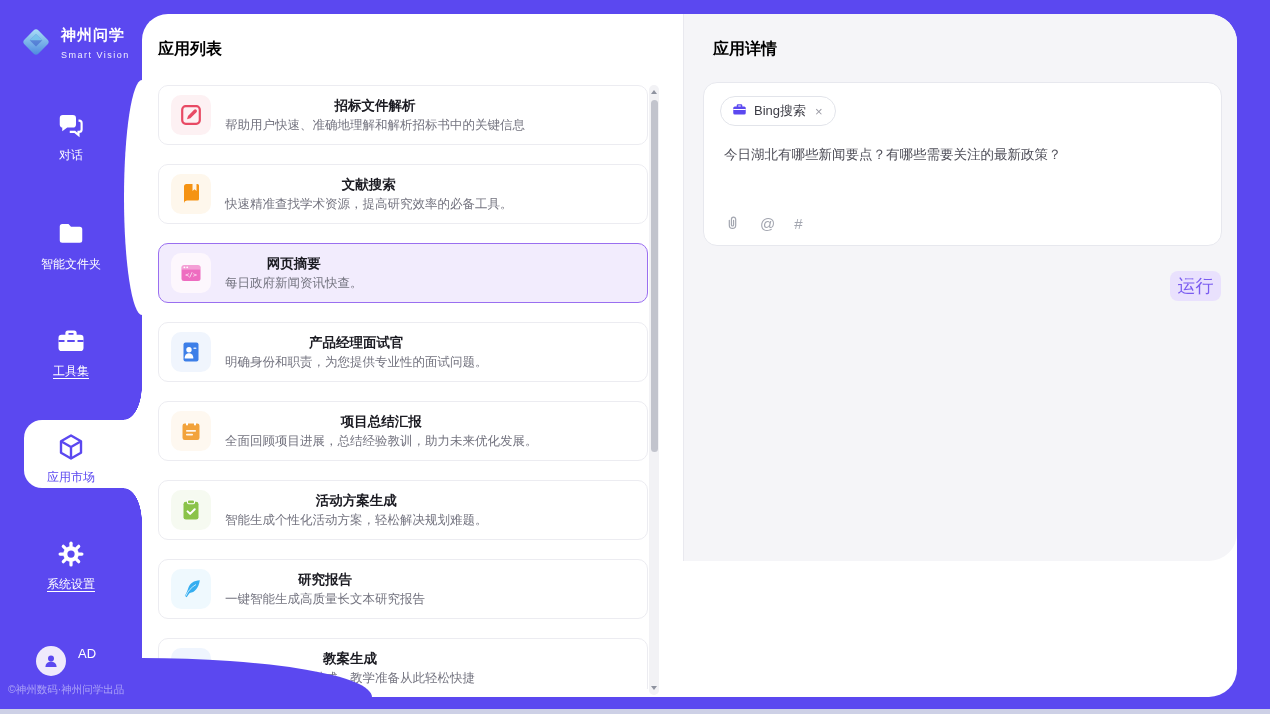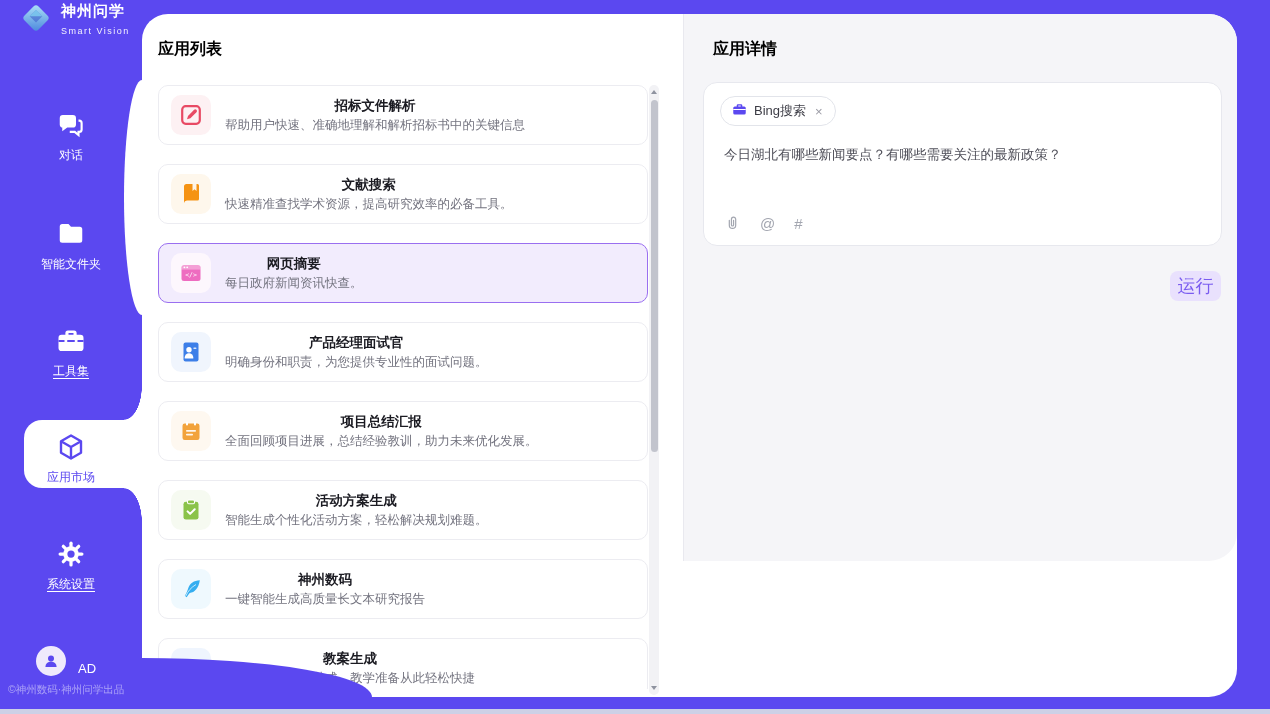--- a/index.html
+++ b/index.html
@@ -9,21 +9,21 @@
     --detail-gray:#f5f5f8;
   }
   *{margin:0;padding:0;box-sizing:border-box;}
   html,body{width:1270px;height:714px;overflow:hidden;}
   body{font-family:"Liberation Sans","DejaVu Sans",sans-serif;background:var(--purple);}
   .app{position:relative;width:1270px;height:714px;background:var(--purple);overflow:hidden;}
   .bottom-strip{position:absolute;left:0;bottom:0;width:100%;height:5px;background:#cdd0e6;}
 
   
   .sidebar{position:absolute;left:0;top:0;width:142px;height:709px;color:#fff;}
-  .logo{position:absolute;left:18px;top:0;display:flex;align-items:center;gap:7px;}
+  .logo{position:absolute;left:18px;top:24px;display:flex;align-items:center;gap:7px;}
   .logo-title{font-size:15px;font-weight:bold;letter-spacing:1px;line-height:17px;}
   .logo-sub{font-size:9px;letter-spacing:1.5px;opacity:.92;}
   .edge-wave{position:absolute;right:0;top:80px;width:18px;height:235px;background:var(--panel-white);
     border-radius:18px 0 0 18px / 118px 0 0 118px;}
   .nav-item{position:absolute;left:0;width:142px;text-align:center;cursor:pointer;}
   .nav-item .nav-icon{display:inline-block;}
   .nav-label{display:block;font-size:12px;margin-top:3px;color:#fff;}
   .nav-label.underlined{text-decoration:underline;text-underline-offset:3px;}
   .nav-item.pos-0{top:110px;}
   .nav-item.pos-1{top:219px;}
@@ -31,21 +31,21 @@
   .nav-item.pos-3{top:432px;}
   .nav-item.pos-4{top:539px;}
   
   .tab-blob{position:absolute;left:24px;right:0;top:420px;height:68px;background:var(--panel-white);
     border-radius:18px 0 0 18px;}
   .tab-blob::before{content:'';position:absolute;right:0;top:-34px;width:18px;height:34px;
     background:radial-gradient(ellipse 18px 34px at 0 0,var(--purple) 98%,var(--panel-white) 100%);}
   .tab-blob::after{content:'';position:absolute;right:0;bottom:-34px;width:18px;height:34px;
     background:radial-gradient(ellipse 18px 34px at 0 100%,var(--purple) 98%,var(--panel-white) 100%);}
   .nav-item.selected .nav-label{color:var(--purple);text-decoration:none;}
-  .user-row{position:absolute;left:36px;top:646px;display:flex;align-items:flex-end;gap:12px;cursor:pointer;}
+  .user-row{position:absolute;left:36px;top:646px;display:flex;align-items:flex-start;gap:12px;cursor:pointer;}
   .avatar{width:30px;height:30px;border-radius:50%;background:#efeafc;display:flex;align-items:center;justify-content:center;}
   .user-label{font-size:13px;color:#fff;}
   .side-footer{position:absolute;left:8px;top:683px;font-size:10.5px;color:rgba(255,255,255,.48);white-space:nowrap;}
   .bottom-swoosh{position:absolute;left:142px;top:658px;width:230px;height:39px;background:var(--purple);
     border-top-right-radius:100% 100%;z-index:5;}
 
   
   .main-panel{position:absolute;left:142px;top:14px;width:1095px;height:683px;background:var(--panel-white);
     border-radius:26px 28px 28px 20px;overflow:hidden;z-index:2;}
   .panel-title{font-size:16px;font-weight:bold;color:#000000;}
@@ -243,21 +243,21 @@
             </div>
           </div>
           <div class="app-card">
             <div class="card-icon-box" style="background: rgba(53, 174, 240, 0.08);">
               <svg width="24" height="24" viewBox="0 0 24 24">
      <path fill="#35aef0" d="M20.8 3.2c-6 .3-9.8 3-11.4 7.6-.9 2.6-1.7 5-3.6 8.3l1.9 1.1c1-1.7 1.8-3.1 3-4.3 5-.4 9-5 10.1-12.7z"></path>
      <path d="M6.5 19.5c2.5-5.5 5.5-9 10.5-12" stroke="#fff" stroke-width="1" fill="none" opacity=".7"></path>
               </svg>
             </div>
             <div class="card-texts">
-              <div class="card-title">神州数码</div>
+              <div class="card-title">研究报告</div>
               <div class="card-desc">一键智能生成高质量长文本研究报告</div>
             </div>
           </div>
           <div class="app-card">
             <div class="card-icon-box" style="background: rgba(47, 128, 237, 0.08);">
               <svg width="24" height="24" viewBox="0 0 24 24">
      <g fill="#2f80ed">
        <rect x="3.8" y="4" width="4.4" height="16.5" rx="1"></rect>
        <rect x="9.6" y="4" width="4.4" height="16.5" rx="1"></rect>
        <rect x="15.4" y="4.4" width="4.4" height="16.2" rx="1" transform="rotate(13 17.6 12.5)"></rect>

